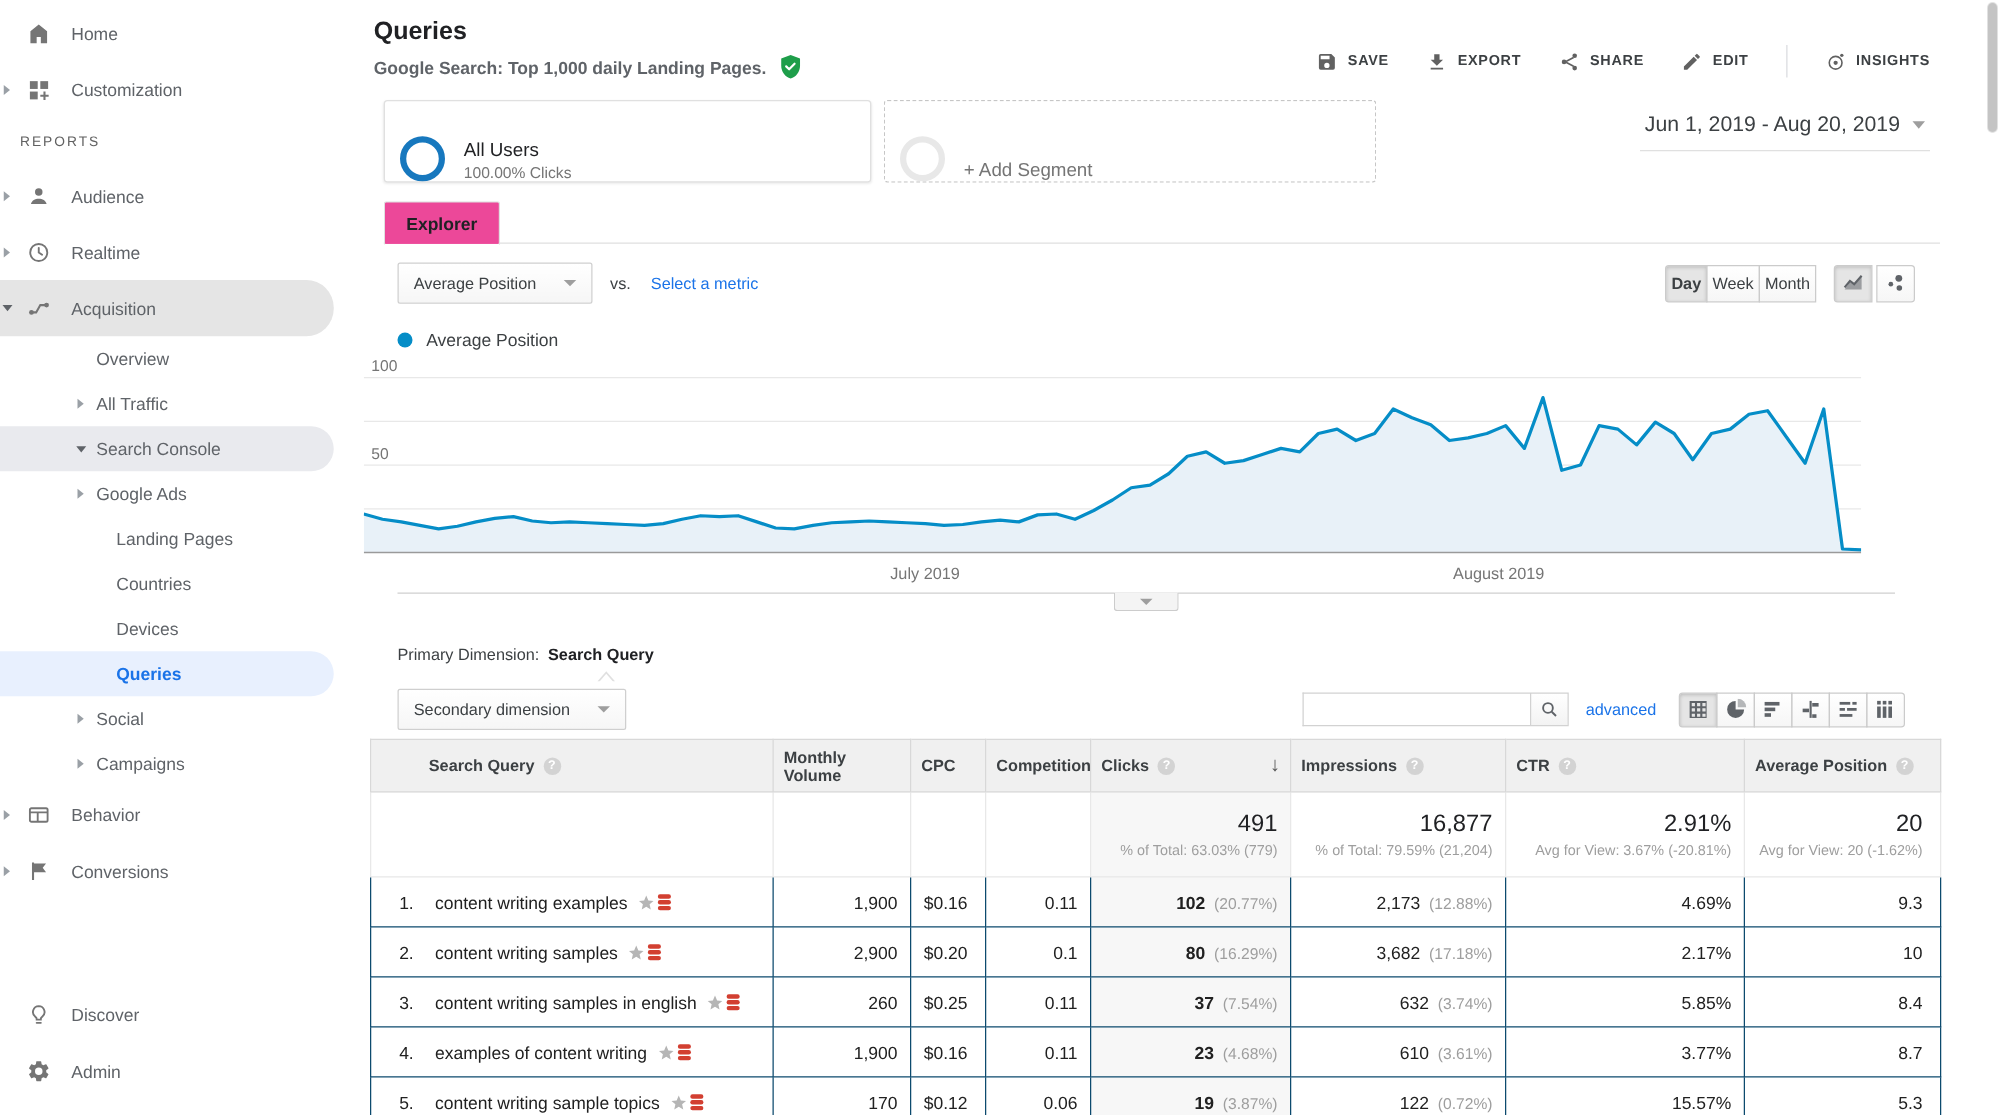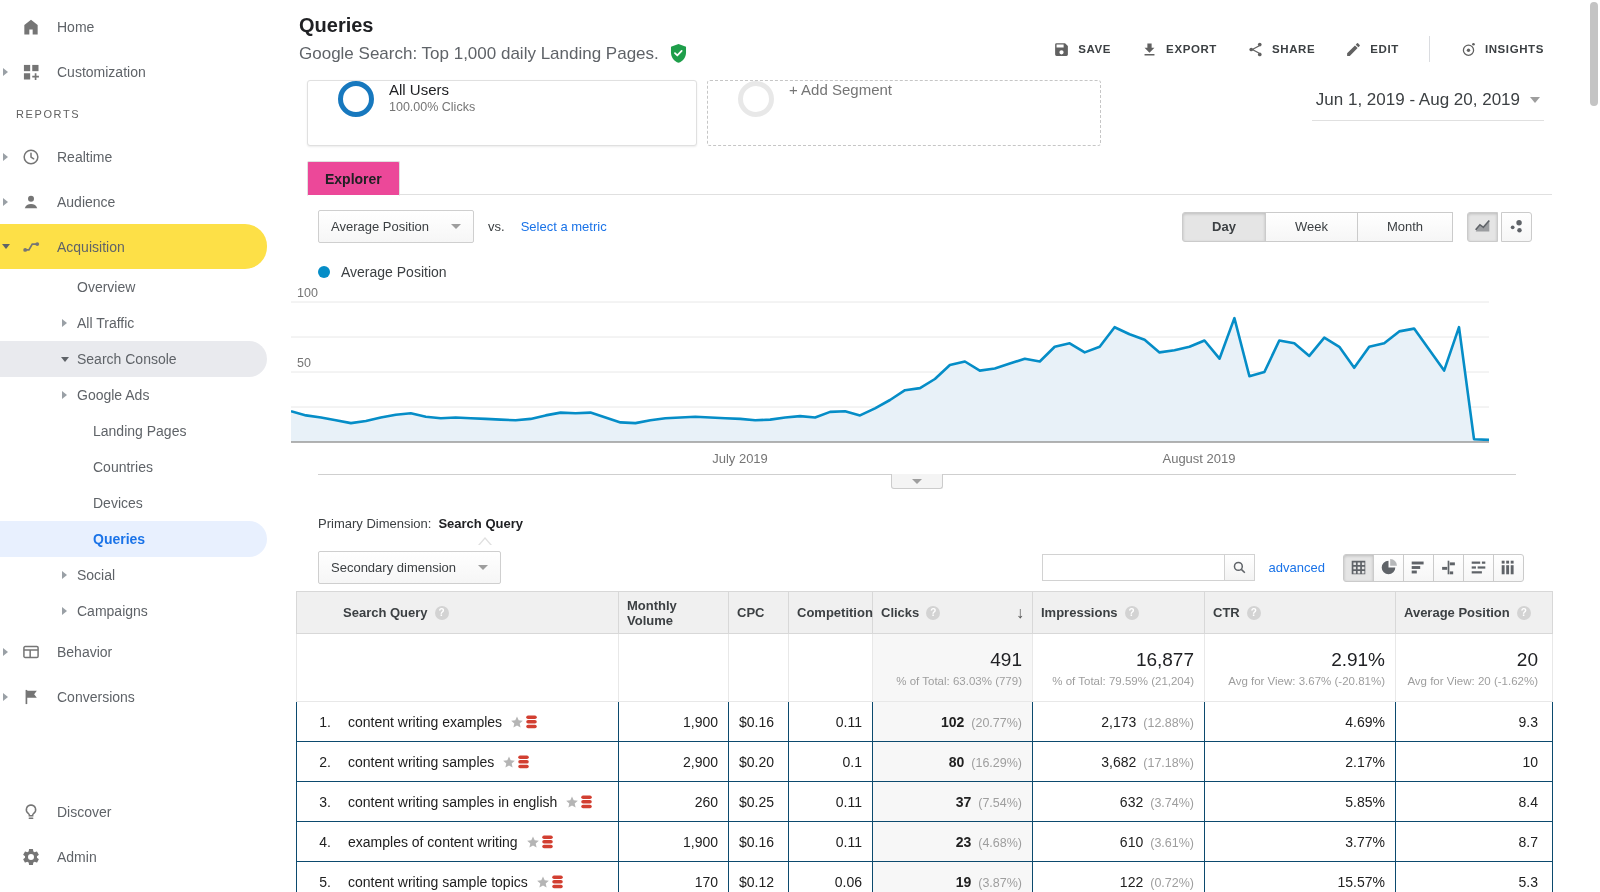--- a/index.html
+++ b/index.html
@@ -14,60 +14,60 @@
 .side-item .ico svg{width:20px;height:20px}
 .arrow-r{position:absolute;left:3px;width:0;height:0;border-left:5px solid #9aa0a6;border-top:4px solid transparent;border-bottom:4px solid transparent}
 .arrow-d{position:absolute;left:2px;width:0;height:0;border-top:5px solid #5f6368;border-left:4px solid transparent;border-right:4px solid transparent}
 .section-label{height:40px;display:flex;align-items:center;padding-left:16px;font-size:11px;letter-spacing:1.6px;color:#616161}
 .sub{height:36px;display:flex;align-items:center;position:relative;cursor:pointer}
 .sub1{padding-left:77px}
 .sub1 .arrow-r{left:62px}
 .sub1 .arrow-d{left:61px}
 .sub1.noarrow{padding-left:77px}
 .sub2{padding-left:93px}
-.pill-gray{background:#fde047;border-radius:0 22px 22px 0;width:267px}
+.pill-gray{background:#e5e5e5;border-radius:0 22px 22px 0;width:267px}
 .pill-gray2{background:#e9eaee;border-radius:0 18px 18px 0;width:267px}
 .pill-blue{background:#e8f0fe;border-radius:0 18px 18px 0;width:267px;color:#1a73e8;font-weight:bold}
 .side-gap{height:70px}
 
 
 .content{flex:1;position:relative}
 .report-header{position:relative;padding:14px 0 0 32px;height:74px}
 .page-title{font-size:20px;font-weight:bold;color:#202124}
 .subtitle-row{display:flex;align-items:center;gap:10px;margin-top:6px}
-.subtitle{font-size:17px;font-weight:normal;color:#5f6368}
+.subtitle{font-size:14px;font-weight:bold;color:#5f6368}
 .shield{width:19px;height:21px}
 .toolbar{position:absolute;top:36px;right:56px;display:flex;align-items:center;gap:30px}
 .tb-item{display:flex;align-items:center;gap:8px;font-size:11.5px;font-weight:bold;letter-spacing:.6px;color:#3c4043;cursor:pointer}
 .tb-item svg{width:17px;height:17px;color:#616161}
 .tb-divider{width:1px;height:26px;background:#dadce0}
 
 
 .segment-row{margin:6px 0 0 40px;display:flex;gap:10px}
-.seg-chip{width:390px;height:66px;border:1px solid #e0e0e0;border-radius:3px;background:#fff;display:flex;align-items:flex-start;padding-left:30px;box-shadow:0 1px 2px rgba(0,0,0,.08);cursor:pointer}
+.seg-chip{width:390px;height:66px;border:1px solid #e0e0e0;border-radius:3px;background:#fff;display:flex;align-items:flex-end;padding-left:12px;box-shadow:0 1px 2px rgba(0,0,0,.08);cursor:pointer}
 .seg-ring{width:36px;height:36px;border-radius:50%;border:5px solid #1778be;margin-right:15px;flex-shrink:0}
 .seg-name{font-size:15px;color:#202124}
 .seg-sub{font-size:12.5px;color:#757575;margin-top:2px}
 .seg-chip.dashed{width:394px;border:1px dashed #c6c6c6;box-shadow:none}
 .seg-ring.gray{border-color:#e8e8e8}
 .seg-add{font-size:15px;color:#757575}
 .date-range{position:absolute;top:88px;right:56px;border-bottom:1px solid #e0e0e0;padding:2px 4px 10px 4px;display:flex;align-items:center;gap:10px;cursor:pointer}
 .date-text{font-size:17px;color:#3c4043}
 .caret{width:0;height:0;border-top:6px solid #9e9e9e;border-left:5px solid transparent;border-right:5px solid transparent}
 
 
 .tab-row{margin:14px 48px 0 40px;border-bottom:1px solid #e0e0e0;height:35px}
 .tab{display:inline-block;position:relative;top:1px;height:35px;line-height:34px;padding:0 17px;border:1px solid #e0e0e0;border-bottom:1px solid #fff;background:#ec4899;font-weight:bold;font-size:14px;color:#202124;border-radius:2px 2px 0 0;cursor:pointer}
 .metric-row{display:flex;align-items:center;margin:15px 68px 0 51px}
 .btn-select{height:33px;border:1px solid #cfcfcf;border-radius:2px;background:linear-gradient(#fff,#f6f6f6);display:inline-flex;align-items:center;padding:0 12px;font-size:13px;color:#3c4043;cursor:pointer;gap:22px}
 .btn-select .caret{border-top-width:5px}
 .vs{font-size:13px;color:#3c4043;margin:0 16px 0 14px}
 .link{color:#1a73e8;font-size:13px;text-decoration:none;cursor:pointer}
 .right-group{margin-left:auto;display:flex;align-items:center}
-.seg-btn{height:30px;padding:0 29px;border:1px solid #cbcbcb;background:linear-gradient(#fff,#f6f6f6);font-size:13px;color:#3c4043;margin-left:-1px;cursor:pointer;font-family:"Liberation Sans",sans-serif}
+.seg-btn{height:30px;padding:0 4px;border:1px solid #cbcbcb;background:linear-gradient(#fff,#f6f6f6);font-size:13px;color:#3c4043;margin-left:-1px;cursor:pointer;font-family:"Liberation Sans",sans-serif}
 .seg-btn:first-child{border-radius:3px 0 0 3px;margin-left:0}
 .seg-btn:last-child{border-radius:0 3px 3px 0}
 .seg-btn.active{background:#e5e5e5;box-shadow:inset 0 1px 3px rgba(0,0,0,.18);font-weight:bold}
 .icon-btn{width:31px;height:30px;border:1px solid #cbcbcb;background:linear-gradient(#fff,#f6f6f6);margin-left:-1px;display:inline-flex;align-items:center;justify-content:center;cursor:pointer;color:#5f6368}
 .icon-btn svg{width:17px;height:17px}
 .icon-btn.active{background:#e5e5e5;box-shadow:inset 0 1px 3px rgba(0,0,0,.18)}
 .chart-type-group{margin-left:15px}
 .chart-type-group .icon-btn:first-child{border-radius:3px 0 0 3px}
 .chart-type-group .icon-btn:last-child{border-radius:0 3px 3px 0}
 
@@ -150,36 +150,36 @@
             <rect x="3.5" y="13.5" width="7.5" height="7.5"></rect>
             <path d="M16.5 13.5v3h-3v2h3v3h2v-3h3v-2h-3v-3z"></path>
           </svg>
         </span>
       <span>Customization</span>
     </div>
     <div class="section-label">REPORTS</div>
     <div class="side-item">
       <span class="arrow-r"></span>
       <span class="ico">
+          <svg viewBox="0 0 24 24" fill="currentColor">
+            <circle cx="12" cy="8" r="3.6"></circle>
+            <path d="M4.5 19.4c.8-3.3 3.9-5.1 7.5-5.1s6.7 1.8 7.5 5.1z"></path>
+          </svg>
+        </span>
+      <span>Audience</span>
+    </div>
+    <div class="side-item">
+      <span class="arrow-r"></span>
+      <span class="ico">
           <svg viewBox="0 0 24 24">
             <circle cx="12" cy="12" r="8.2" fill="none" stroke="currentColor" stroke-width="1.8"></circle>
             <path d="M12 7.5V12l3.2 2.2" fill="none" stroke="currentColor" stroke-width="1.8" stroke-linecap="round"></path>
           </svg>
         </span>
       <span>Realtime</span>
-    </div>
-    <div class="side-item">
-      <span class="arrow-r"></span>
-      <span class="ico">
-          <svg viewBox="0 0 24 24" fill="currentColor">
-            <circle cx="12" cy="8" r="3.6"></circle>
-            <path d="M4.5 19.4c.8-3.3 3.9-5.1 7.5-5.1s6.7 1.8 7.5 5.1z"></path>
-          </svg>
-        </span>
-      <span>Audience</span>
     </div>
     <div class="side-item pill-gray">
       <span class="arrow-d"></span>
       <span class="ico">
           <svg viewBox="0 0 24 24">
             <path d="M5 15.5h4.5l4-7h6" fill="none" stroke="currentColor" stroke-width="2"></path>
             <circle cx="5" cy="15.5" r="2.3" fill="currentColor"></circle>
             <circle cx="19.5" cy="8.5" r="2.3" fill="currentColor"></circle>
           </svg>
         </span>

